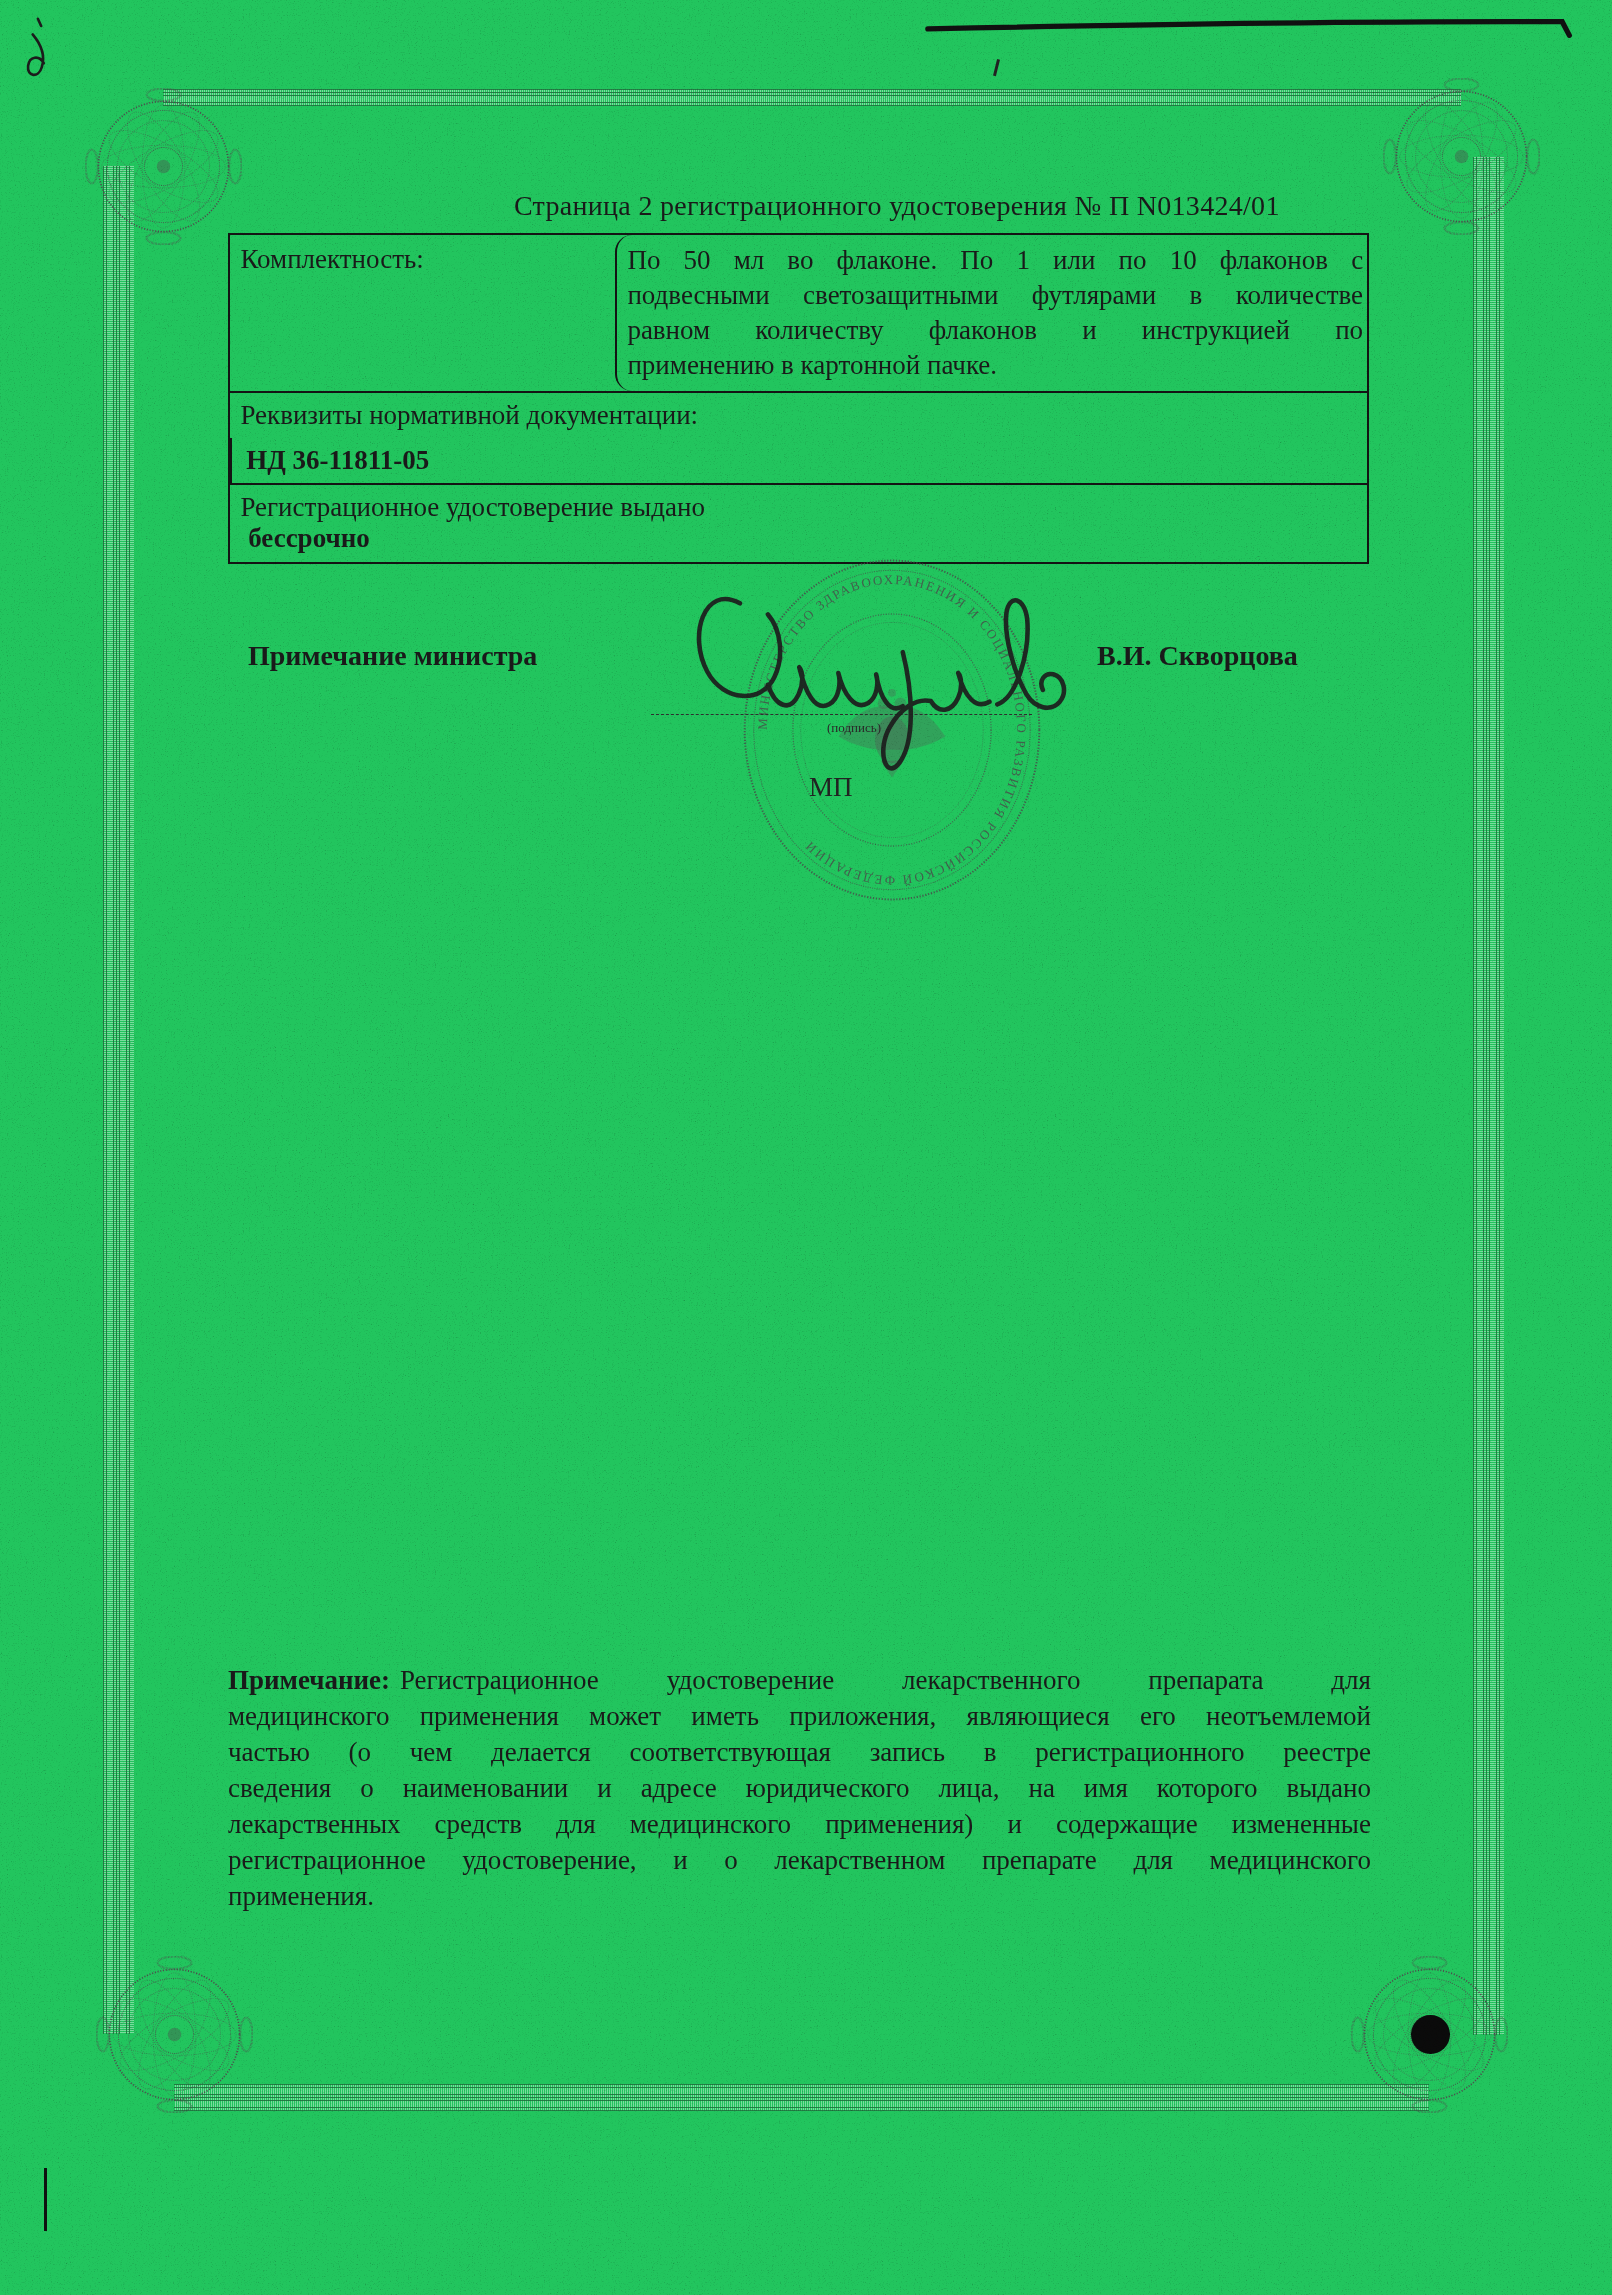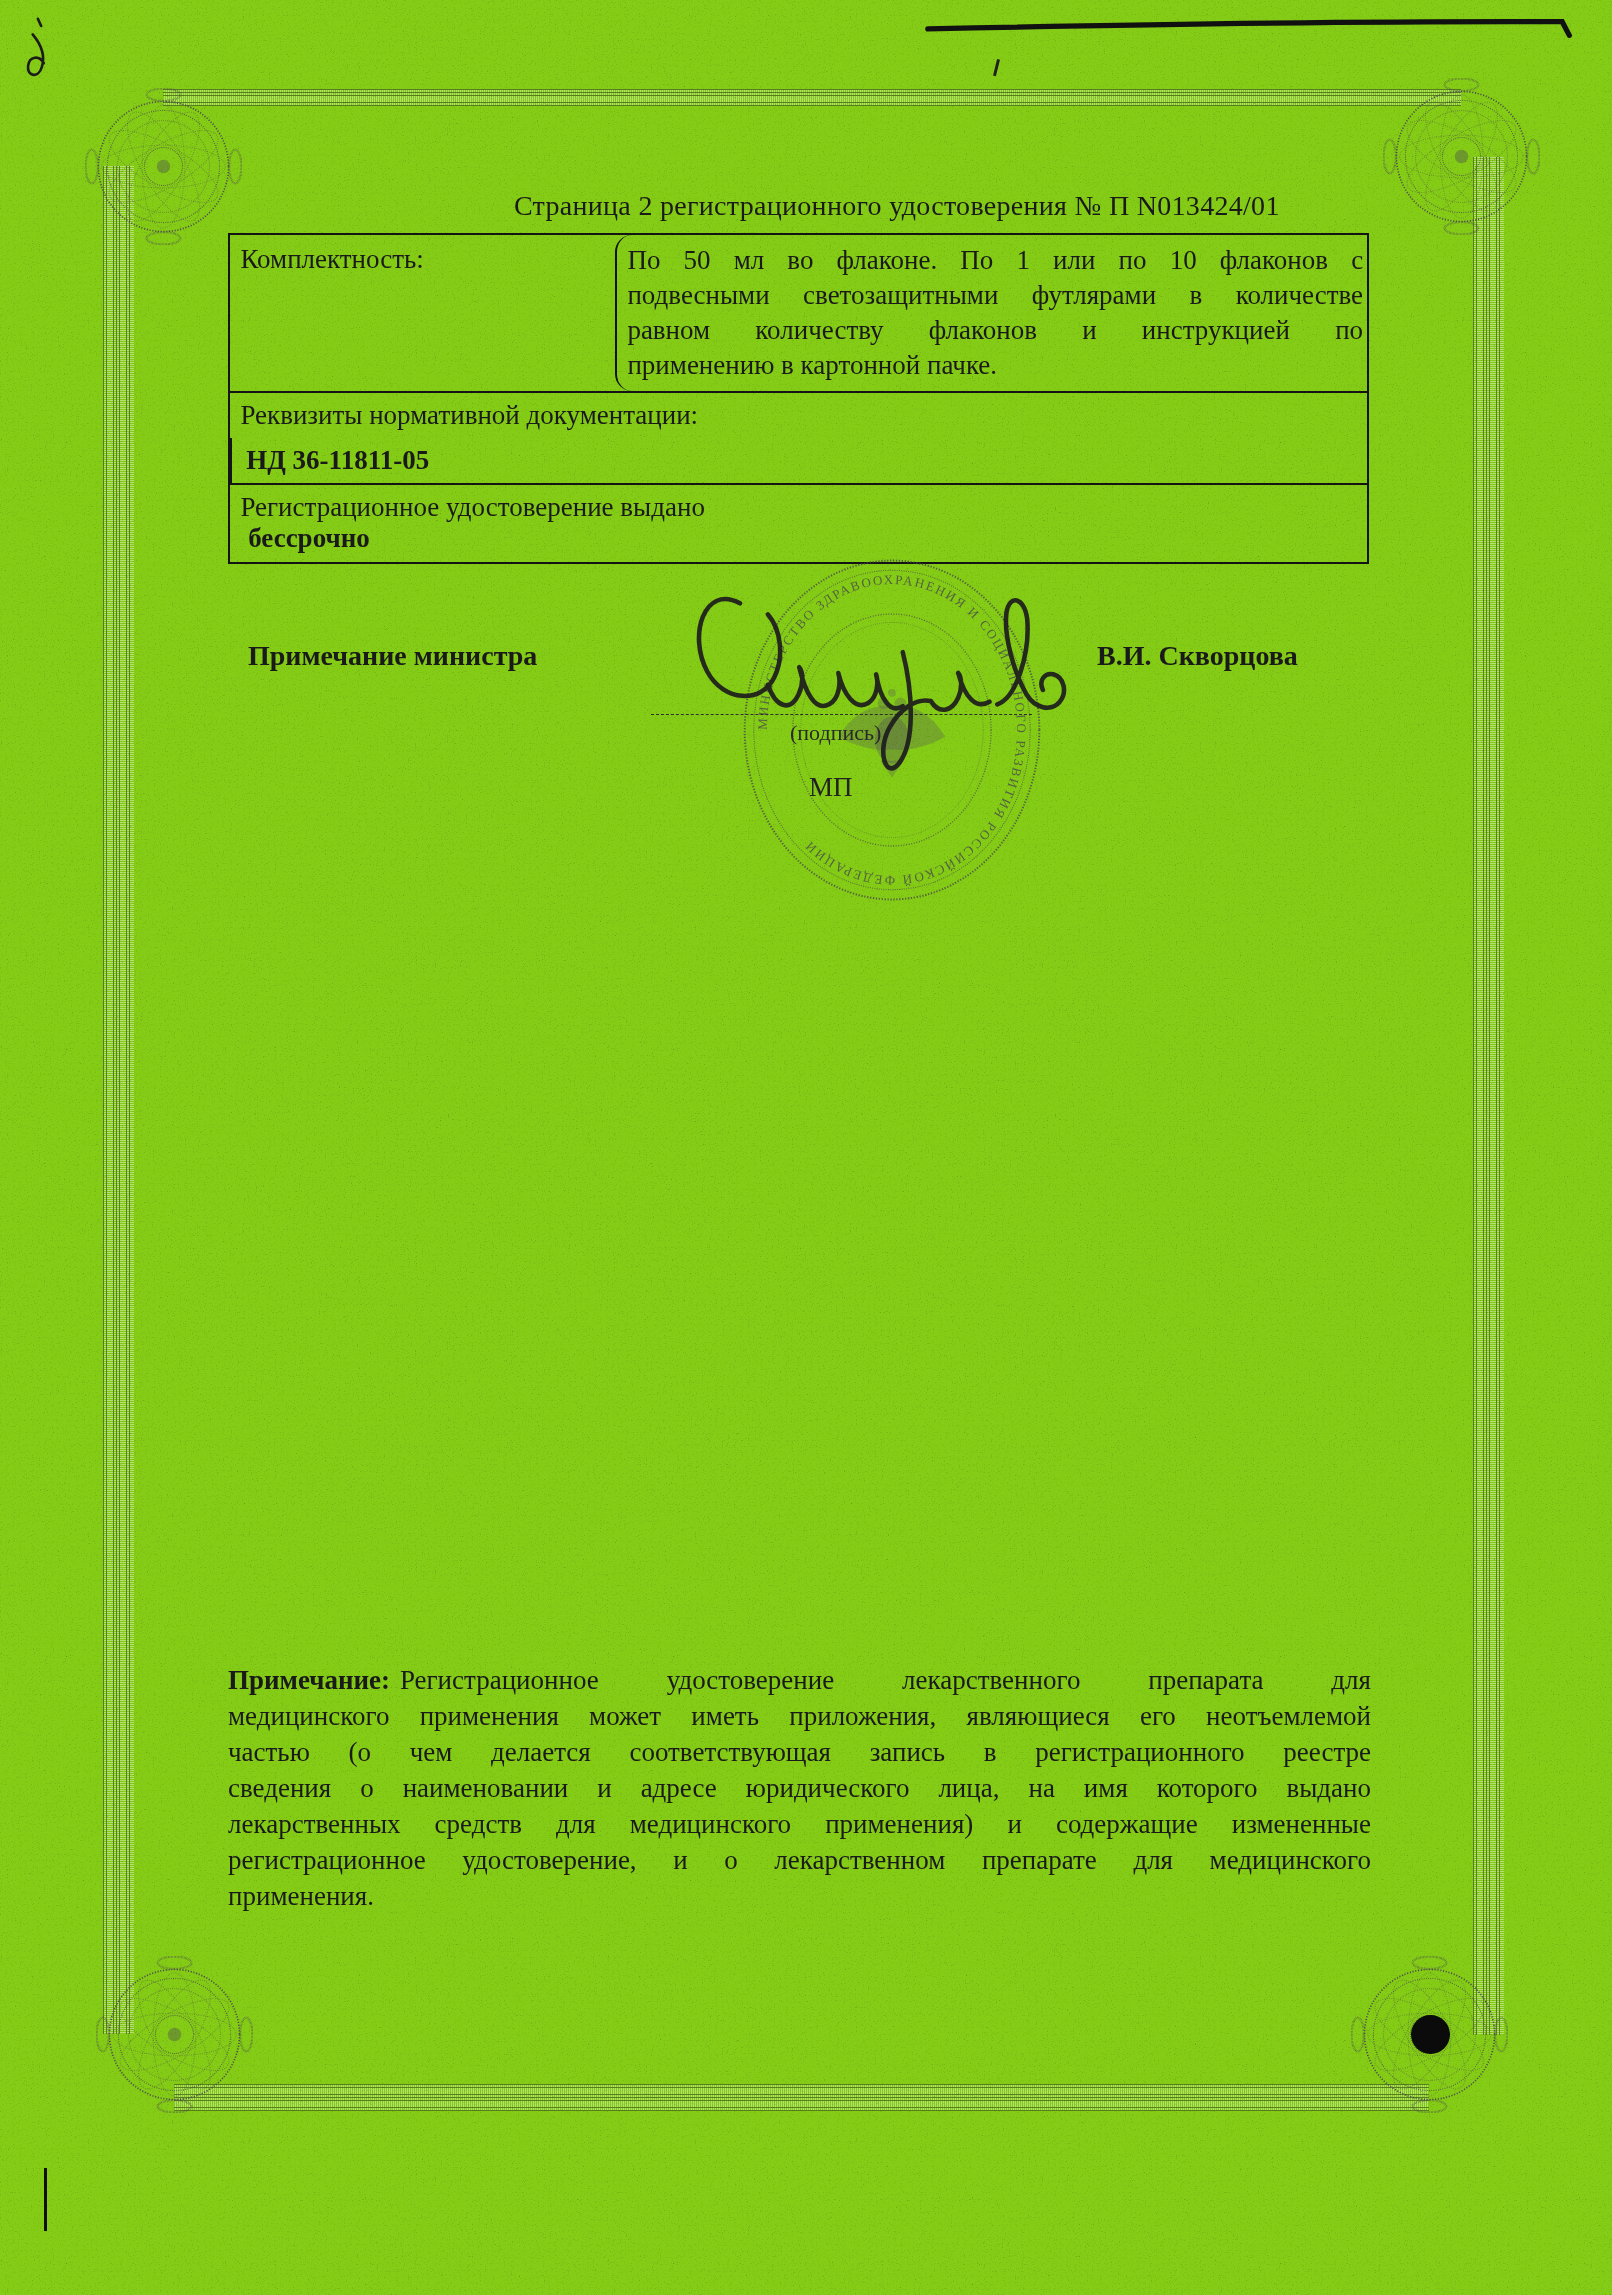--- a/index.html
+++ b/index.html
@@ -1,18 +1,18 @@
 <!DOCTYPE html>
 <html lang="ru" style="font-size:10.4px"><head>
 <meta charset="utf-8">
 <style>
   html,body{margin:0;padding:0;background:#d9d9d6;}
   .page{
     position:relative;width:1612px;height:2295px;margin:0 auto;
-    background:#84cc16;color:#1a1a1a;overflow:hidden;
+    background:#22c55e;color:#1a1a1a;overflow:hidden;
     font-family:"Liberation Serif","DejaVu Serif",serif;
   }
   .abs{position:absolute;}
   .b{font-weight:bold;}
   
   .band{opacity:.5;}
   .band-h{
     background:
       repeating-linear-gradient(0deg, rgba(20,20,20,.85) 0 0.7px, transparent 0.7px 3.3px),
       repeating-linear-gradient(90deg, transparent 0 1.3px, rgba(255,255,255,.8) 1.3px 2px);
@@ -36,21 +36,21 @@
   .lab2{width:566px;padding:7.2px 5.2px 7.2px 10.4px;}
   .val2{flex:1;border-left:2px solid #141414;padding:7.2px 3.9px 7.2px 14.3px;}
   .issued-row{padding:6.5px 5.2px 7.8px 10.4px;}
   .issued-row .b{padding-left:7.8px;}
   .jl{text-align:justify;text-align-last:justify;}
   .ll{text-align:left;}
   
   .deputy-title{left:248px;top:640px;font-size:28px;font-weight:bold;white-space:nowrap;}
   .minister-name{left:1097px;top:640px;font-size:28px;font-weight:bold;white-space:nowrap;}
   .sig-line{left:651px;top:714px;width:381px;border-top:1.3px dashed #2e2e2e;height:0;}
-  .sig-caption{left:790px;top:720px;width:91px;text-align:left;font-size:22px;color:#2a2a2a;}
+  .sig-caption{left:790px;top:720px;width:91px;text-align:right;font-size:13px;color:#2a2a2a;}
   .seal-abbr{left:809px;top:772px;font-size:27px;color:#222;}
   
   .note{left:228px;top:1662px;width:1143px;font-size:27px;line-height:36px;}
   .note .pad-l{padding-left:9.8px;}
   
   .bl-line{left:44px;top:2168px;width:3.3px;height:63px;background:#101010;}
   .stray-tick{left:995px;top:59px;width:2.6px;height:17px;background:#222;transform:rotate(14deg);}
   .noise{left:0;top:0;width:1612px;height:2295px;opacity:.3;pointer-events:none;}
 </style>
 </head>

